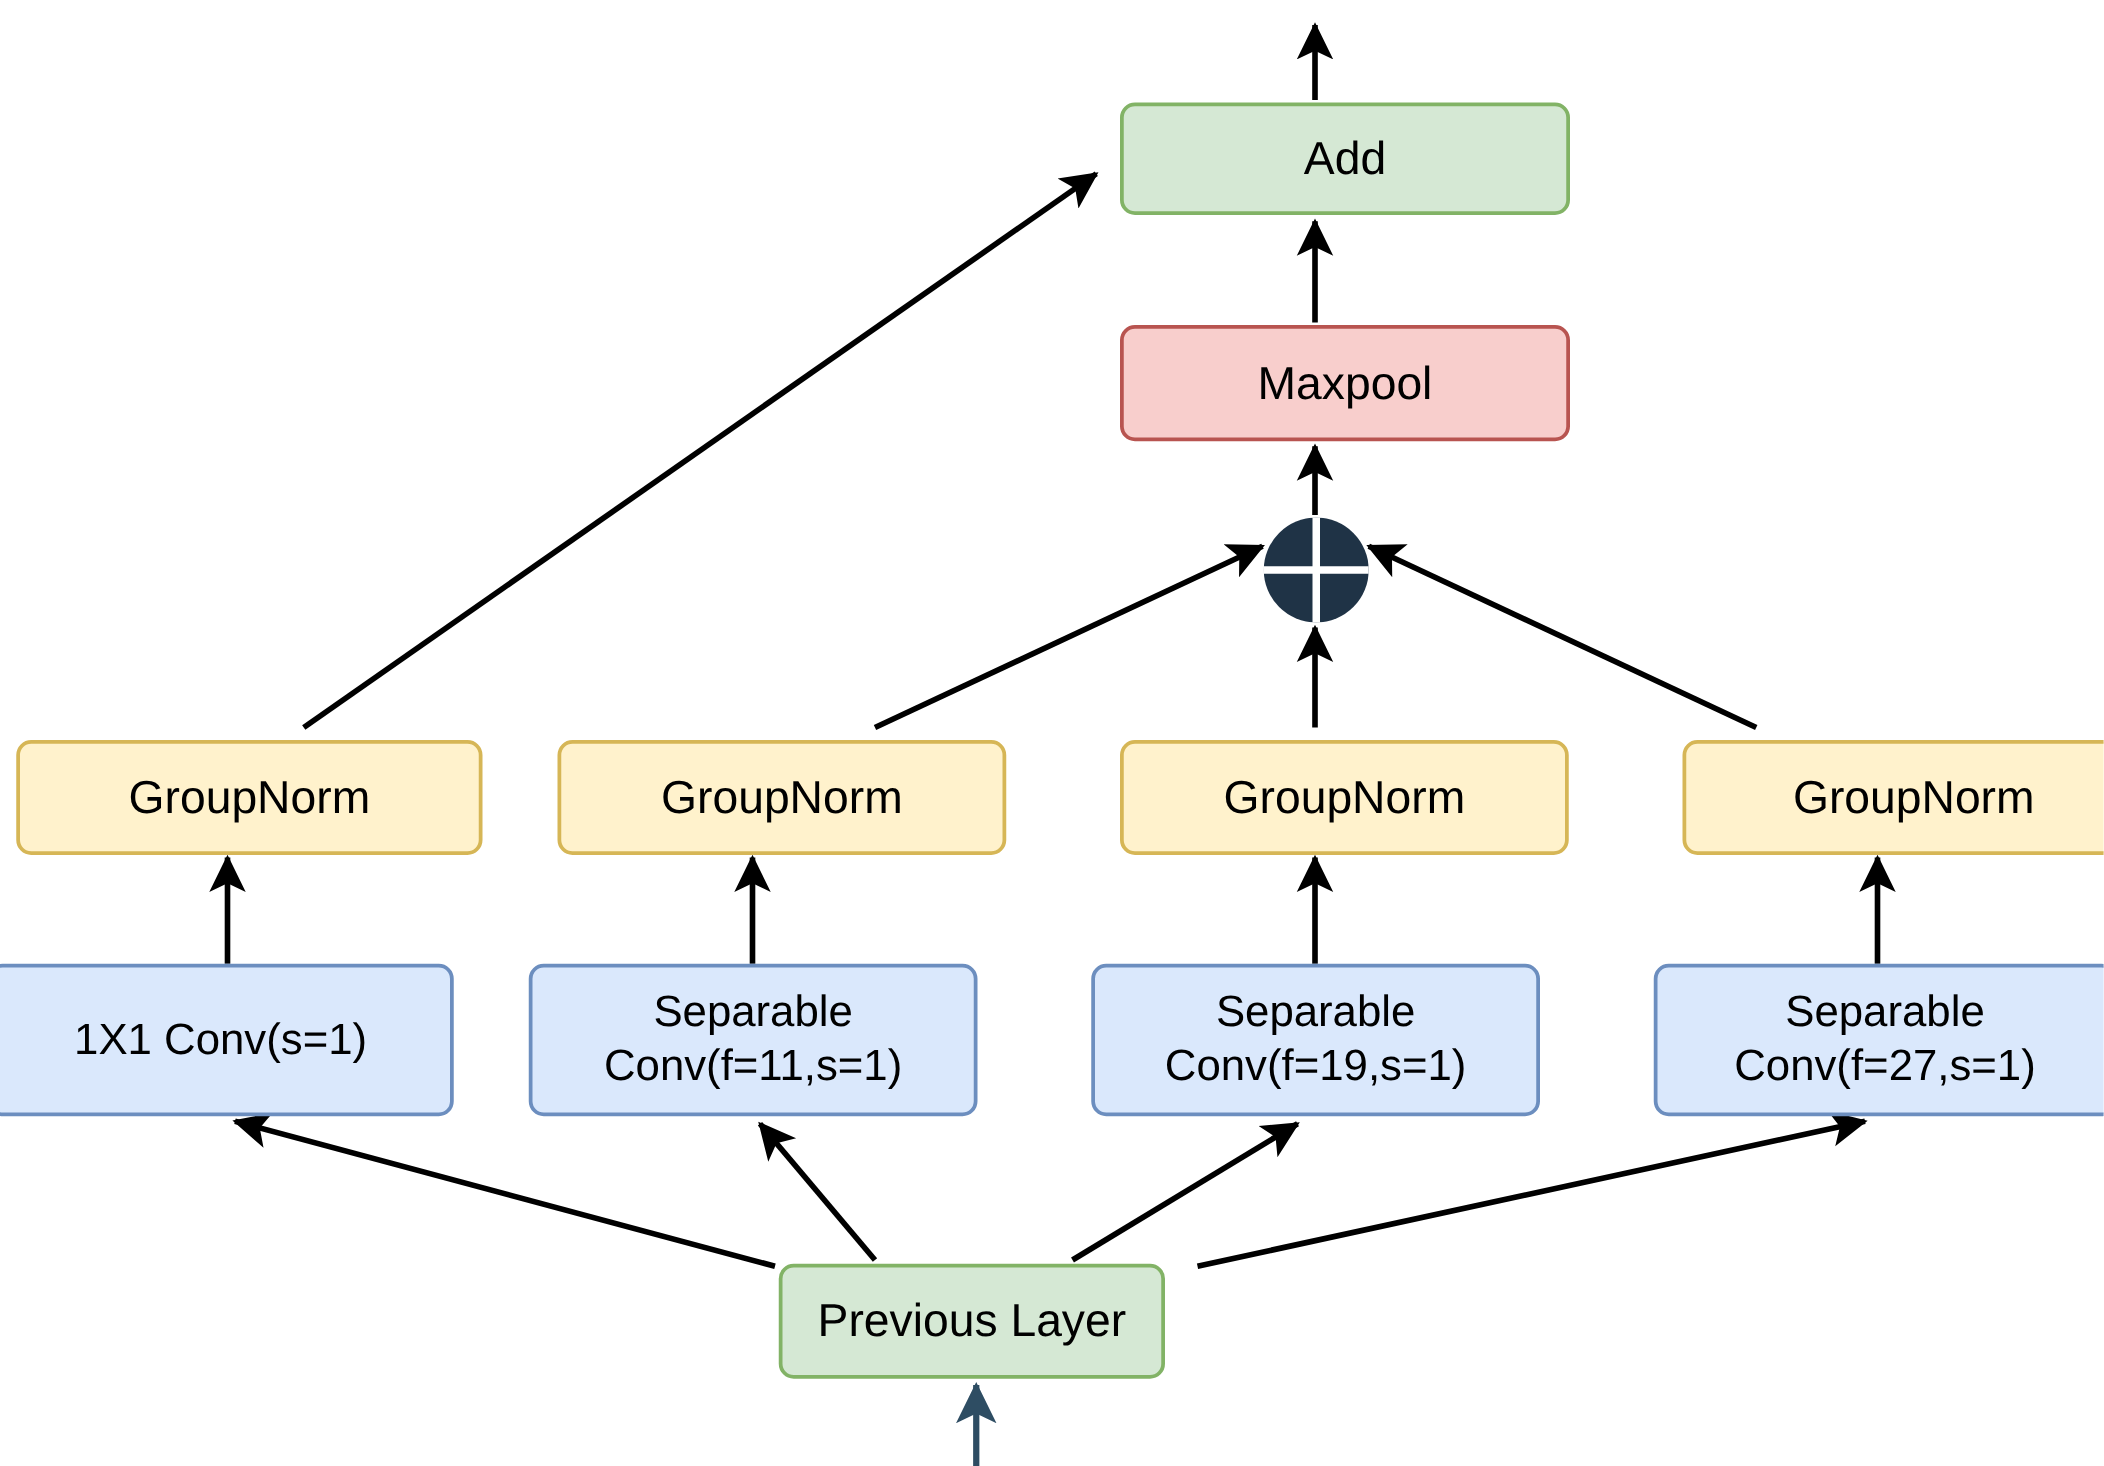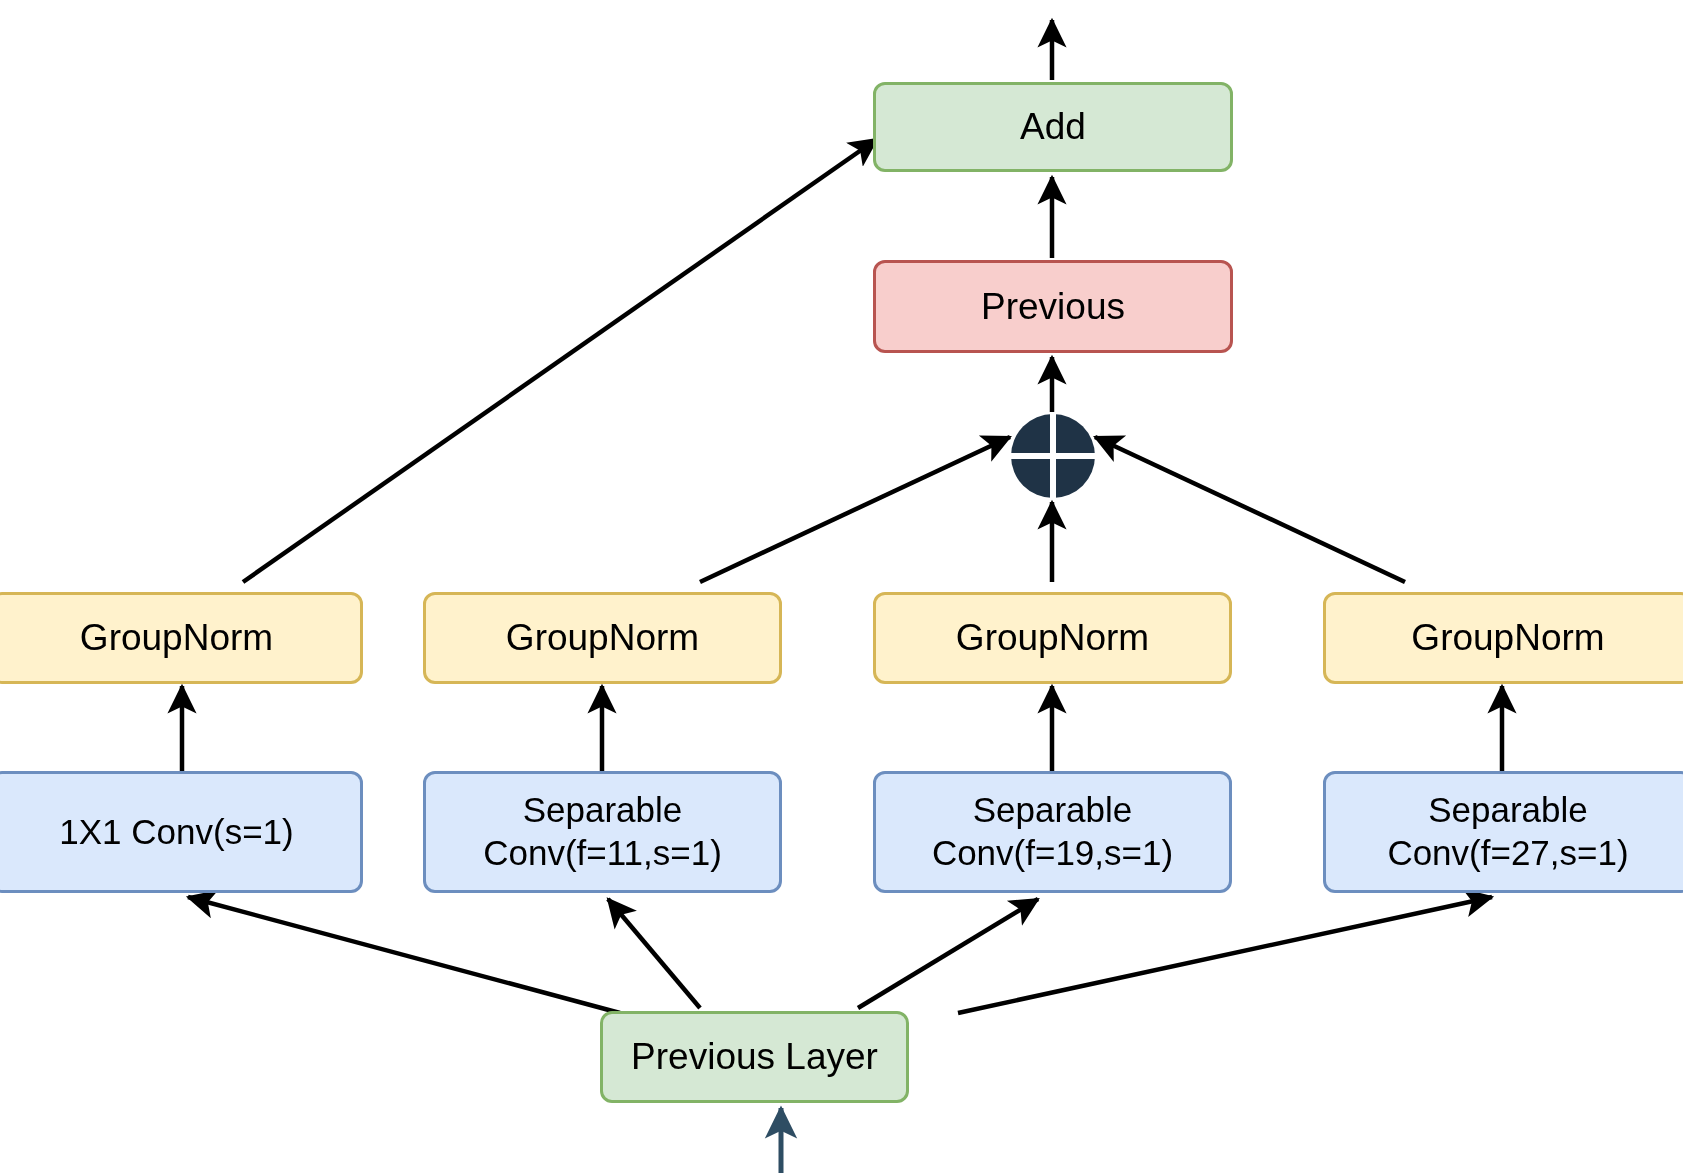--- a/index.html
+++ b/index.html
@@ -46,21 +46,21 @@
     border-color: #B85450;
   }
   .node-yellow {
     background: #FFF2CC;
     border-color: #D6B656;
   }
   .node-blue {
     background: #DAE8FC;
     border-color: #6C8EBF;
   }
-  .label-1line { font-size: 37px; }
+  .label-1line { font-size: 37px; margin-left: 23px; }
   .label-2line { font-size: 35px; }
 
   .junction {
     position: absolute;
     z-index: 3;
   }
 </style>
 </head>
 <body>
 
@@ -107,21 +107,21 @@
   <div class="junction" style="left:1011px; top:414px; width:84px; height:84px;">
     <svg width="84" height="84" viewBox="0 0 84 84">
       <circle cx="42" cy="42" r="42" fill="#1F3346"></circle>
       <line x1="42" y1="0" x2="42" y2="84" stroke="#ffffff" stroke-width="6"></line>
       <line x1="0" y1="42" x2="84" y2="42" stroke="#ffffff" stroke-width="6"></line>
     </svg>
   </div>
 
   <div class="node node-green label-1line" style="left:873px; top:82px; width:360px; height:90px;">Add</div>
 
-  <div class="node node-red label-1line" style="left:873px; top:260px; width:360px; height:93px;">Previous</div>
+  <div class="node node-red label-1line" style="left:873px; top:260px; width:360px; height:93px;">Maxpool</div>
 
   <div class="node node-yellow label-1line" style="left:-10px; top:592px; width:373px; height:92px;">GroupNorm</div>
 
   <div class="node node-yellow label-1line" style="left:423px; top:592px; width:359px; height:92px;">GroupNorm</div>
 
   <div class="node node-yellow label-1line" style="left:873px; top:592px; width:359px; height:92px;">GroupNorm</div>
 
   <div class="node node-yellow label-1line" style="left:1323px; top:592px; width:370px; height:92px;">GroupNorm</div>
 
   <div class="node node-blue label-2line" style="left:-10px; top:771px; width:373px; height:122px;">1X1 Conv(s=1)</div>

